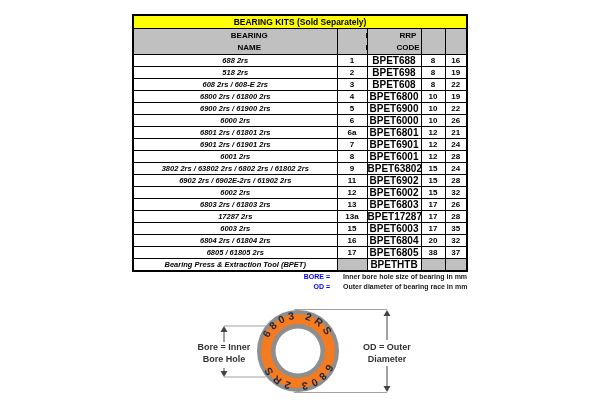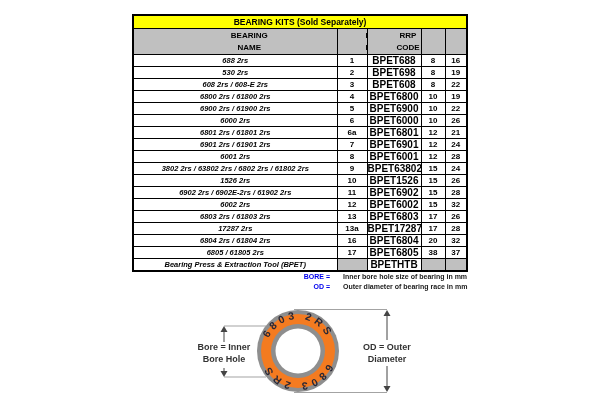--- a/index.html
+++ b/index.html
@@ -71,21 +71,21 @@
     </tr>
 
     <tr class="data-row">
       <td class="c-name">688 2rs</td>
       <td class="c-kit">1</td>
       <td class="c-code">BPET688</td>
       <td class="c-bore">8</td>
       <td class="c-od">16</td>
     </tr>
     <tr class="data-row">
-      <td class="c-name">530 2rs</td>
+      <td class="c-name">518 2rs</td>
       <td class="c-kit">2</td>
       <td class="c-code">BPET698</td>
       <td class="c-bore">8</td>
       <td class="c-od">19</td>
     </tr>
     <tr class="data-row">
       <td class="c-name">608 2rs / 608-E 2rs</td>
       <td class="c-kit">3</td>
       <td class="c-code">BPET608</td>
       <td class="c-bore">8</td>
@@ -134,27 +134,20 @@
       <td class="c-od">28</td>
     </tr>
     <tr class="data-row">
       <td class="c-name">3802 2rs / 63802 2rs / 6802 2rs / 61802 2rs</td>
       <td class="c-kit">9</td>
       <td class="c-code">BPET63802</td>
       <td class="c-bore">15</td>
       <td class="c-od">24</td>
     </tr>
     <tr class="data-row">
-      <td class="c-name">1526 2rs</td>
-      <td class="c-kit">10</td>
-      <td class="c-code">BPET1526</td>
-      <td class="c-bore">15</td>
-      <td class="c-od">26</td>
-    </tr>
-    <tr class="data-row">
       <td class="c-name">6902 2rs / 6902E-2rs / 61902 2rs</td>
       <td class="c-kit">11</td>
       <td class="c-code">BPET6902</td>
       <td class="c-bore">15</td>
       <td class="c-od">28</td>
     </tr>
     <tr class="data-row">
       <td class="c-name">6002 2rs</td>
       <td class="c-kit">12</td>
       <td class="c-code">BPET6002</td>
@@ -167,20 +160,27 @@
       <td class="c-code">BPET6803</td>
       <td class="c-bore">17</td>
       <td class="c-od">26</td>
     </tr>
     <tr class="data-row">
       <td class="c-name">17287 2rs</td>
       <td class="c-kit">13a</td>
       <td class="c-code">BPET17287</td>
       <td class="c-bore">17</td>
       <td class="c-od">28</td>
+    </tr>
+    <tr class="data-row">
+      <td class="c-name">6003 2rs</td>
+      <td class="c-kit">15</td>
+      <td class="c-code">BPET6003</td>
+      <td class="c-bore">17</td>
+      <td class="c-od">35</td>
     </tr>
     <tr class="data-row">
       <td class="c-name">6804 2rs / 61804 2rs</td>
       <td class="c-kit">16</td>
       <td class="c-code">BPET6804</td>
       <td class="c-bore">20</td>
       <td class="c-od">32</td>
     </tr>
     <tr class="data-row">
       <td class="c-name">6805 / 61805 2rs</td>

